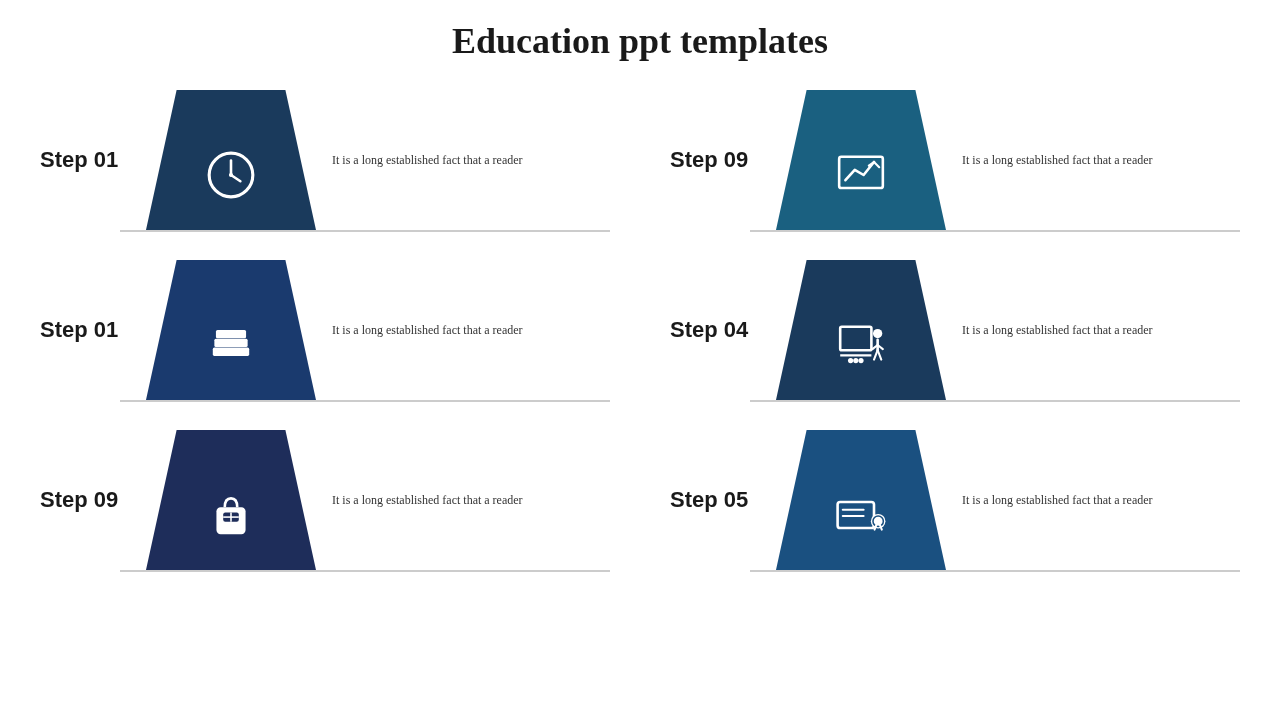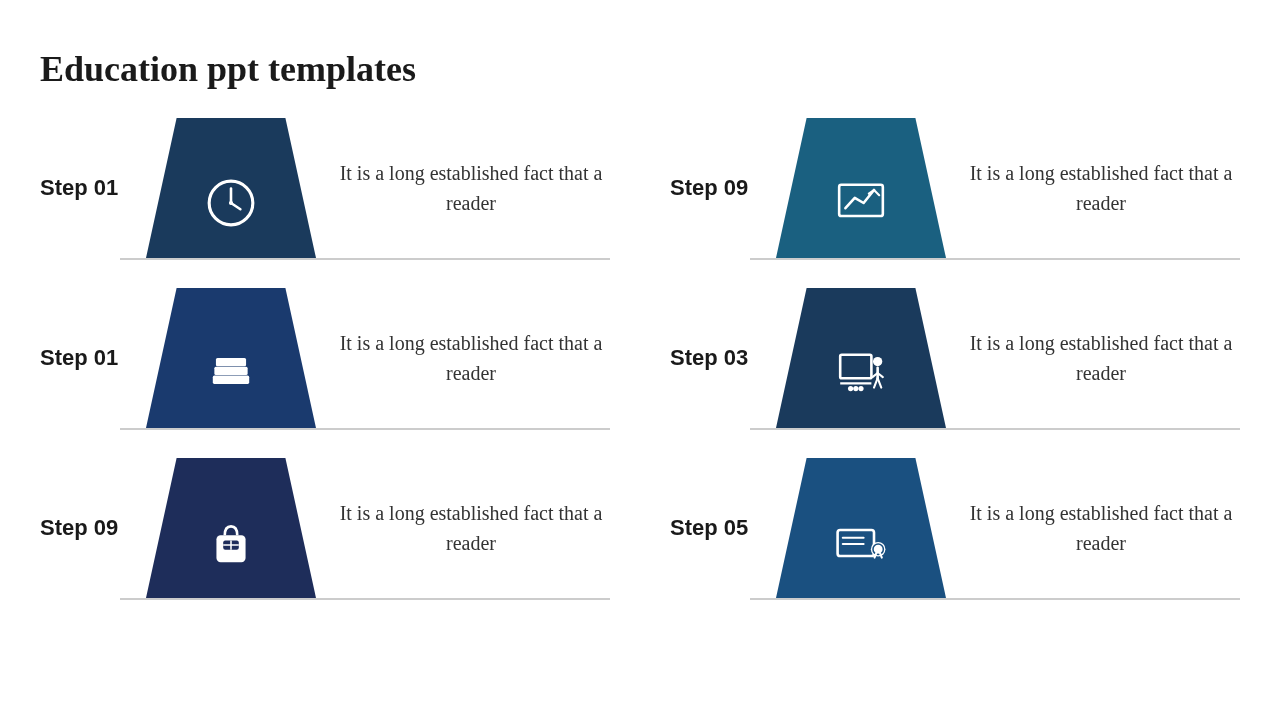--- a/index.html
+++ b/index.html
@@ -8,22 +8,22 @@
       font-family: 'Georgia', serif;
       width: 1280px;
       height: 720px;
       overflow: hidden;
     }
     .page {
       width: 1280px;
       height: 528px;
       display: flex;
       flex-direction: column;
+      align-items: center;
       padding: 20px 40px 10px;
-      margin-top: 28px;
     }
     .title {
       font-size: 36px;
       font-weight: 700;
       color: #1a1a1a;
       margin-bottom: 18px;
       font-family: 'Georgia', serif;
     }
     .grid {
       display: grid;
@@ -64,21 +64,21 @@
     }
     .trapezoid .icon {
       font-size: 44px;
       color: #ffffff;
       display: flex;
       align-items: center;
       justify-content: center;
       margin-top: 16px;
     }
     .step-text {
-      font-size: 20px;
+      font-size: 12px;
       color: #333333;
       line-height: 1.5;
       text-align: center;
       min-width: 130px;
     }
     
     .color-1 { background: #1a3a5c; }
     .color-2 { background: #1a3a6e; }
     .color-3 { background: #1e2d5a; }
     .color-4 { background: #1a6080; }
@@ -166,21 +166,21 @@
       </svg>
           </div>
         </div>
       </div>
       <div class="step-text">It is a long established fact that a reader</div>
       <div class="underline"></div>
     </div>
   </div>
       <div class="step-item">
     <div class="step-content">
-      <div class="step-label">Step 03</div>
+      <div class="step-label">Step 04</div>
       <div class="trapezoid-wrap">
         <div class="trapezoid color-5">
           <div class="icon">
             <svg class="svg-icon" viewBox="0 0 100 100" fill="none" xmlns="http://www.w3.org/2000/svg">
         <rect x="10" y="15" width="60" height="45" rx="3" stroke="white" stroke-width="5" fill="none"></rect>
         <line x1="10" y1="70" x2="70" y2="70" stroke="white" stroke-width="4"></line>
         <circle cx="82" cy="28" r="9" fill="white"></circle>
         <line x1="82" y1="40" x2="82" y2="60" stroke="white" stroke-width="5" stroke-linecap="round"></line>
         <line x1="82" y1="50" x2="72" y2="58" stroke="white" stroke-width="4" stroke-linecap="round"></line>
         <line x1="82" y1="50" x2="92" y2="58" stroke="white" stroke-width="4" stroke-linecap="round"></line>

